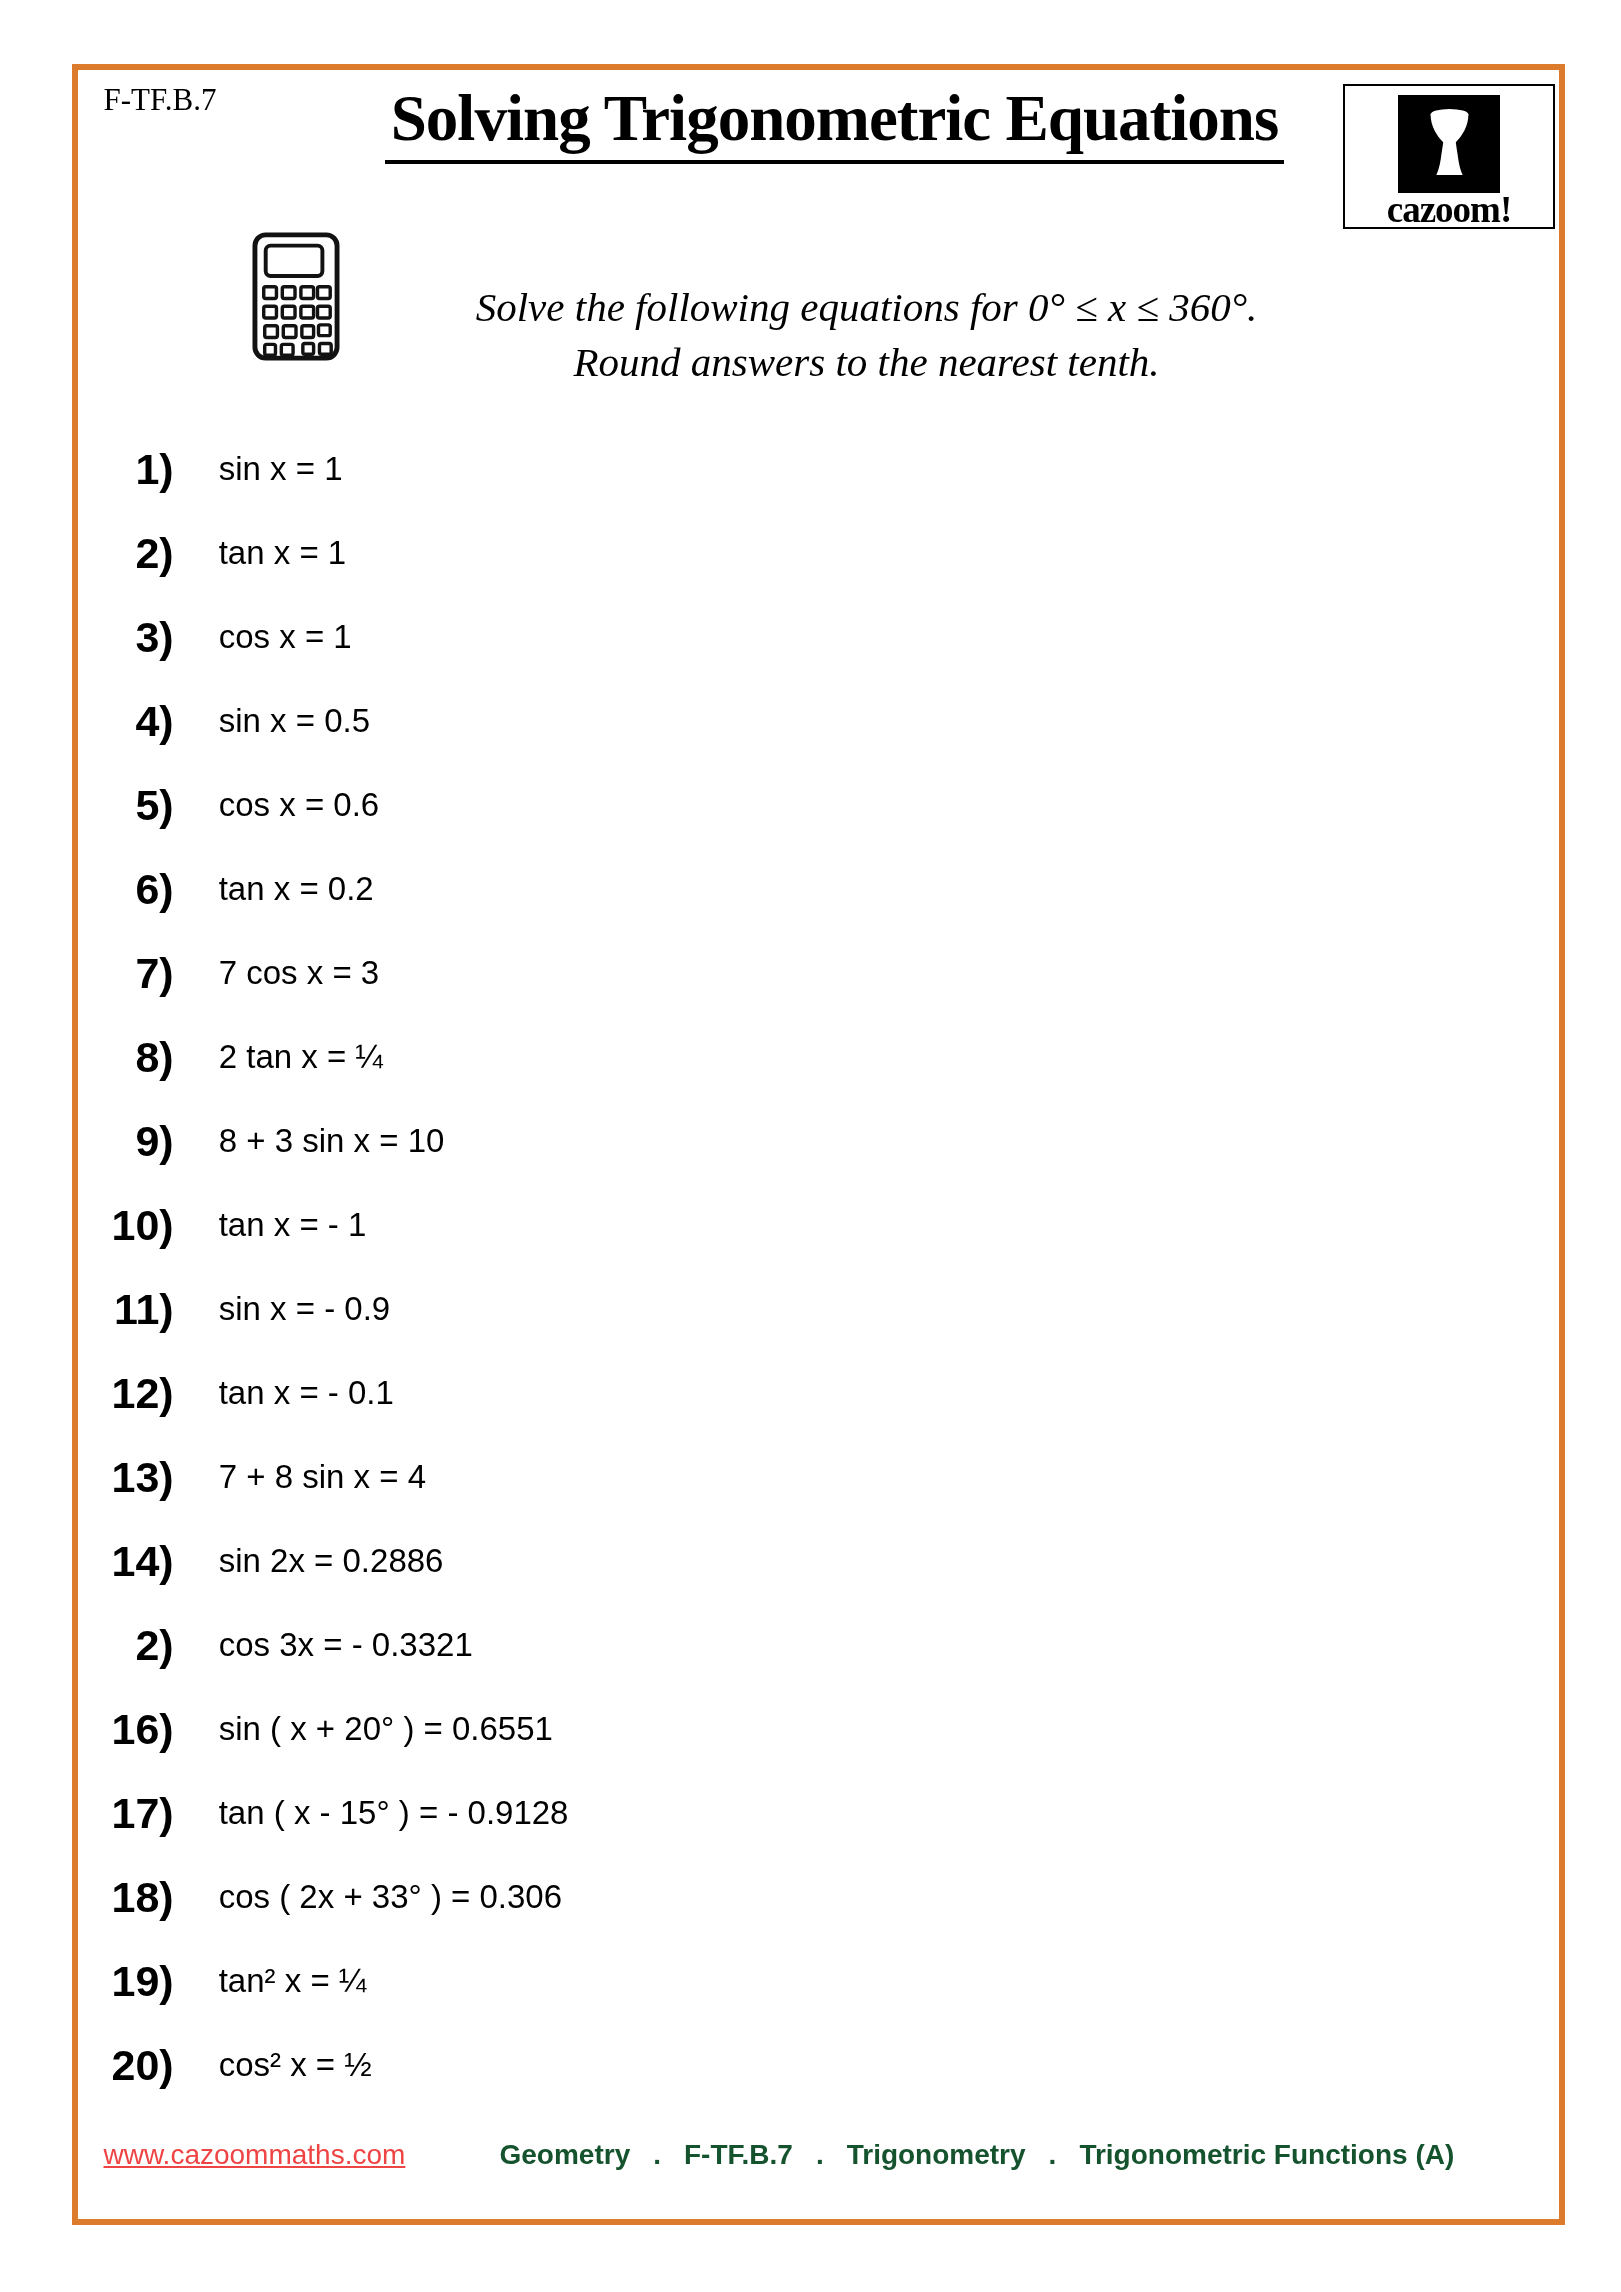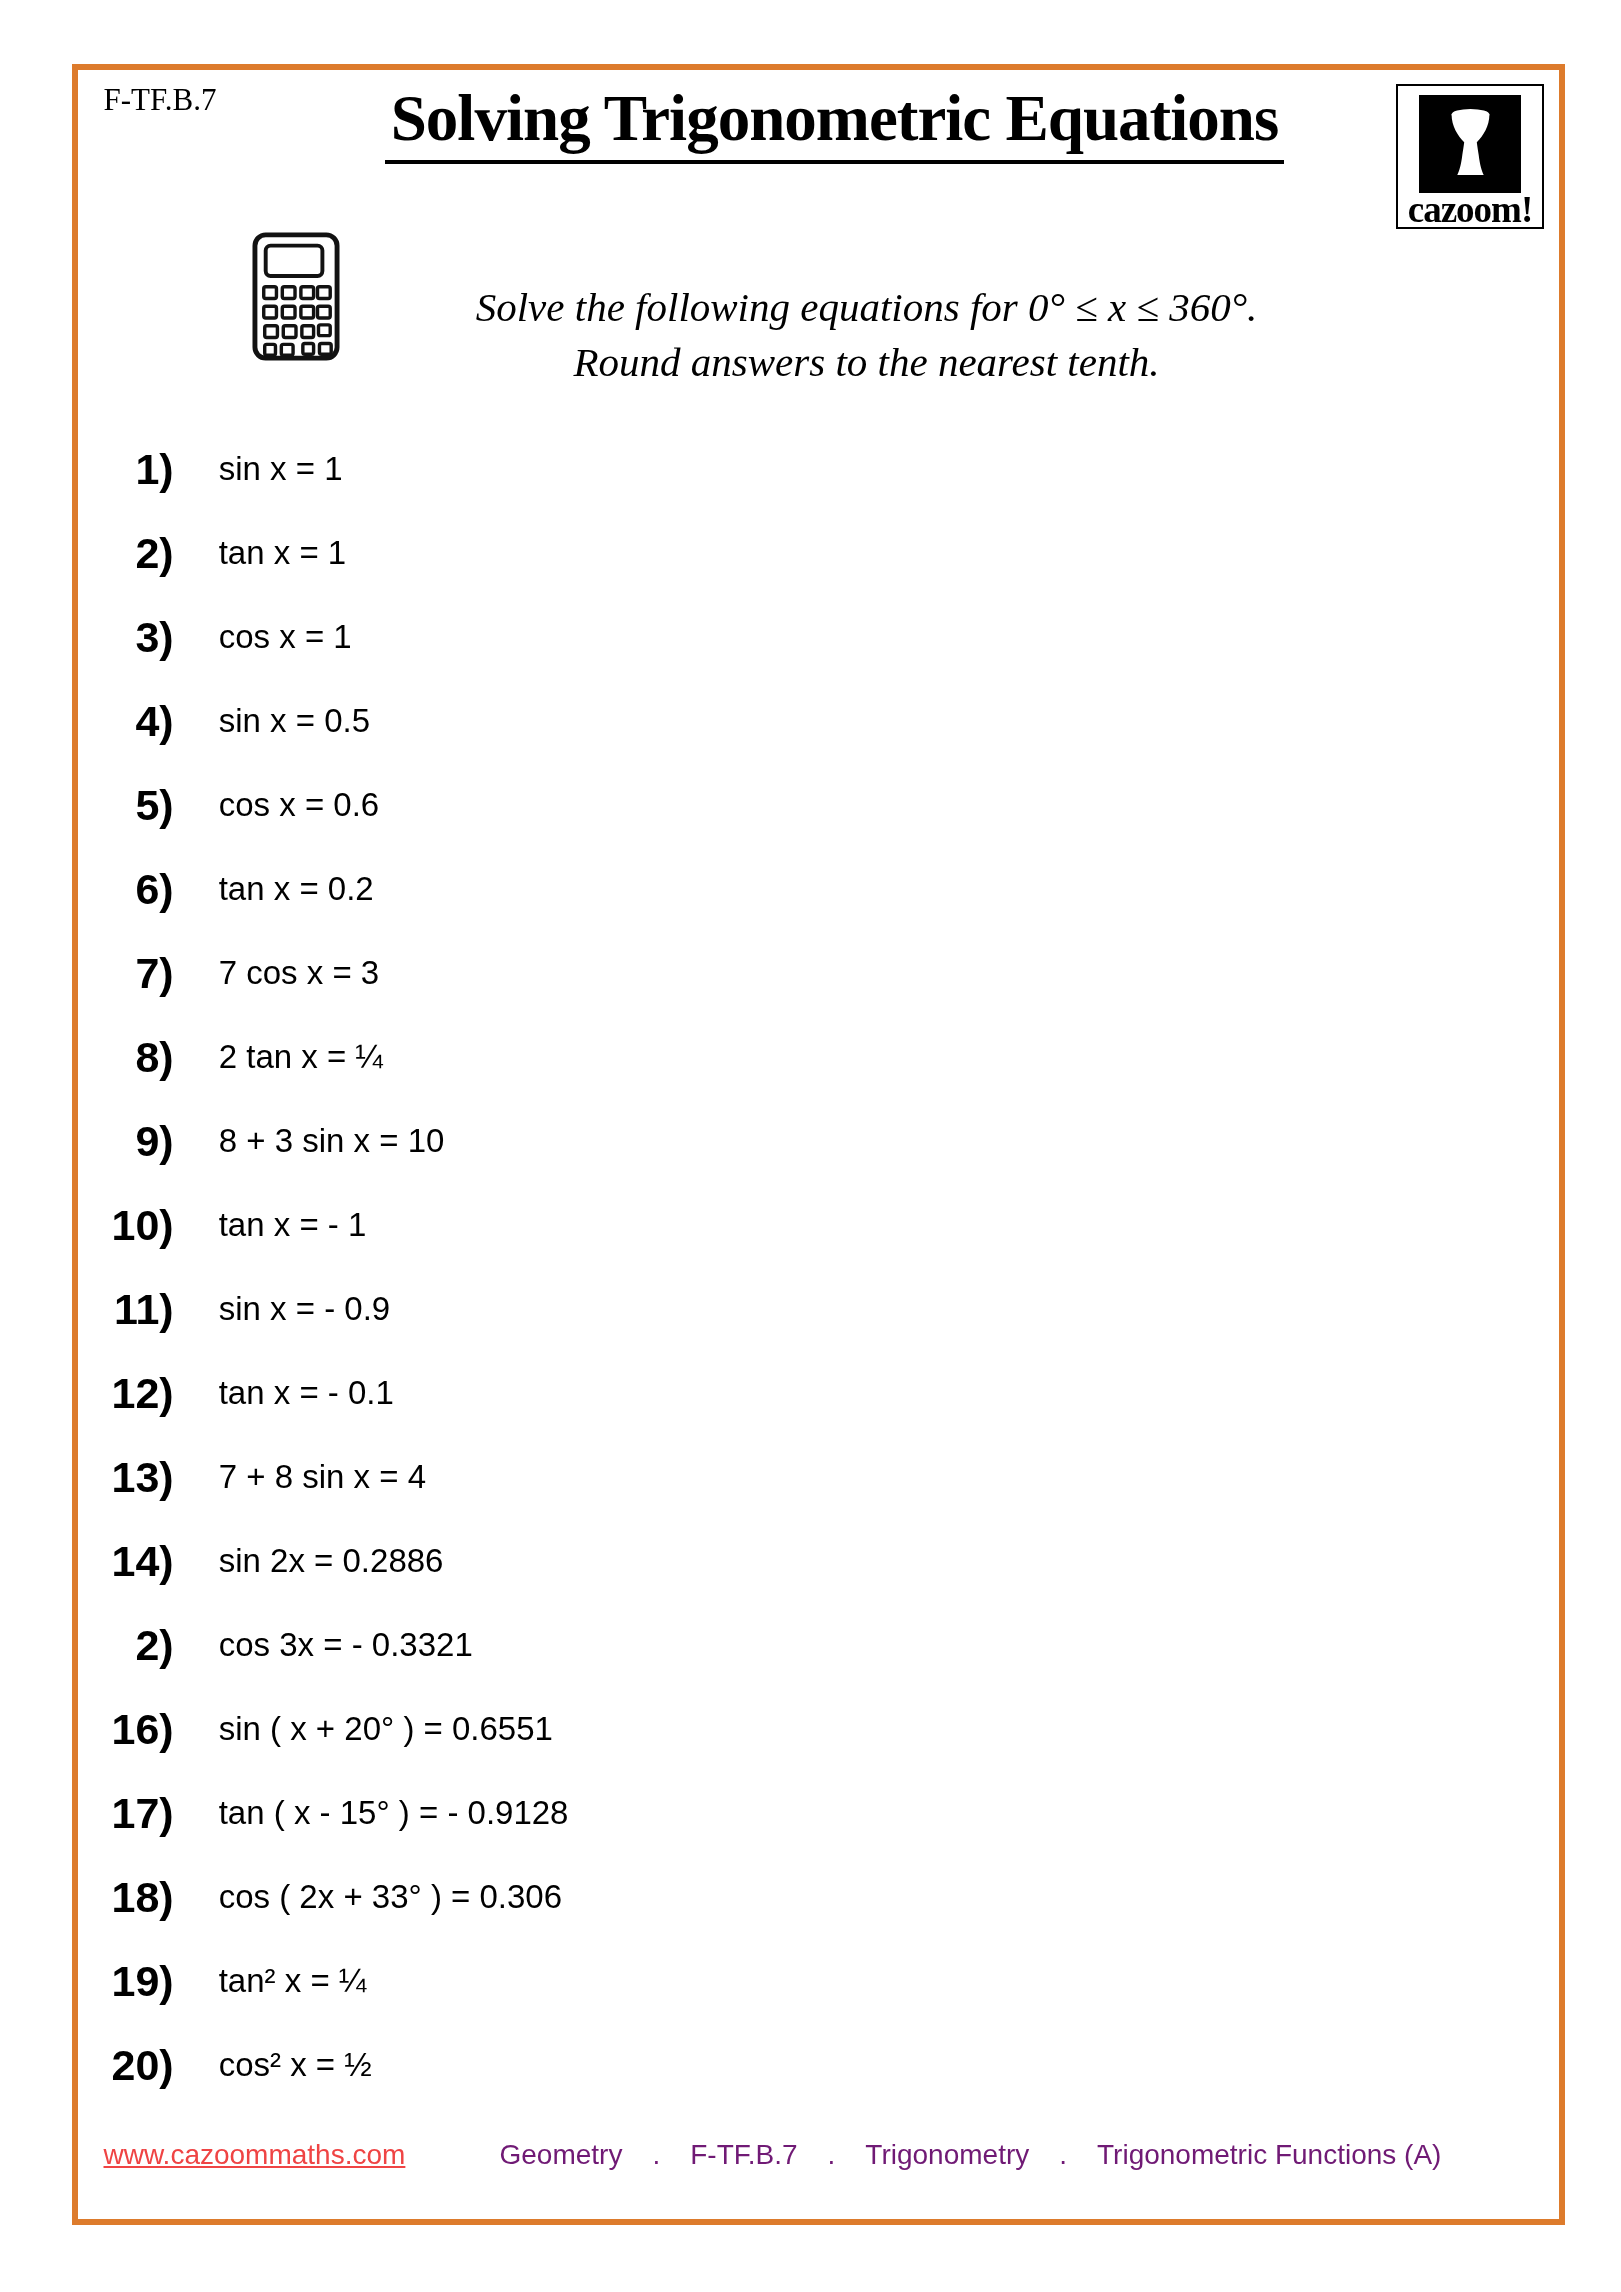--- a/index.html
+++ b/index.html
@@ -35,22 +35,22 @@
     font-family:"Liberation Serif","DejaVu Serif",serif;
     font-weight:bold;
     font-size:65px;
     letter-spacing:-1px;
     line-height:1.05;
     border-bottom:4.9px solid #000;
     padding:0 5.9px 7.8px 5.9px;
   }
 
   .logo {
-    position:absolute; right:15px; top:13.7px;
-    width:148px; height:145px;
+    position:absolute; right:4px; top:13.7px;
+    width:212px; height:145px;
     box-sizing:border-box;
     border:2.9px solid #000;
     background:#fff;
     text-align:center;
   }
   .logo .black-square {
     width:102px; height:98px;
     margin:9.8px auto 0 auto;
     background:#000;
     display:flex; align-items:center; justify-content:center;
@@ -85,22 +85,23 @@
   .eq { margin-left:45px; font-size:33px; white-space:nowrap; }
 
   .footer {
     position:absolute; left:25.5px; top:2064px; right:19.6px;
     font-size:28px; line-height:35px;
   }
   .footer .line2 { position:relative; margin-top:2.9px; }
   .weblink { color:#ef4444; text-decoration:underline; }
   .breadcrumb {
     position:absolute; left:396px; top:0;
-    display:flex; gap:30px; white-space:nowrap;
-    color:#701a75;
+    display:flex; gap:23px; white-space:nowrap;
+    color:#14532d;
+    font-weight:bold;
   }
 </style>
 </head>
 <body>
 
 <div class="sheet">
   <div class="frame">
     <div class="content">
 
       <div class="code">F-TF.B.7</div>

